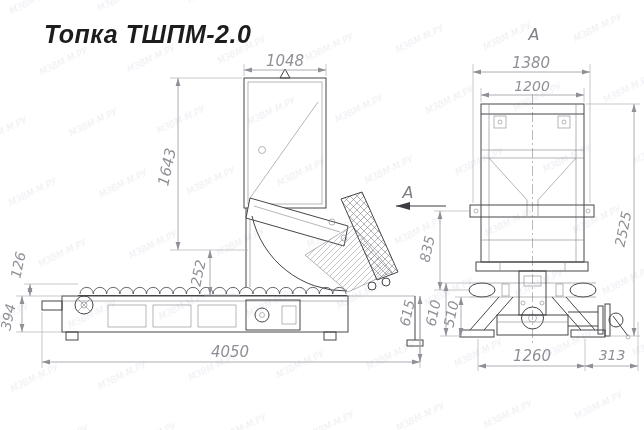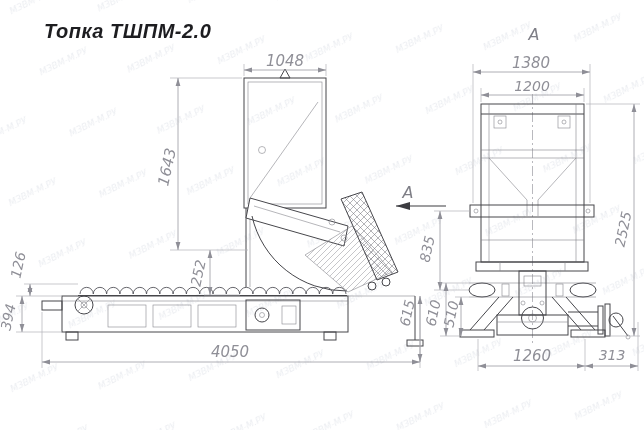--- a/index.html
+++ b/index.html
@@ -1,18 +1,18 @@
 <!DOCTYPE html>
 <html><head>
 <meta charset="utf-8">
 <style>
   html,body{margin:0;padding:0;background:#fff;}
   .canvas{position:relative;width:644px;height:430px;background:#ffffff;overflow:hidden;
           font-family:"Liberation Sans", sans-serif;}
-  .title{position:absolute;left:44px;top:20px;font-size:20px;font-style:italic;font-weight:700;
+  .title{position:absolute;left:44px;top:20px;font-size:25px;font-style:italic;font-weight:700;
          color:#1d1d20;letter-spacing:.5px;}
   svg{position:absolute;left:0;top:0;}
   .dim-t{font-family:"DejaVu Sans", sans-serif;font-style:italic;font-size:15px;fill:#8f8f97;}
   .dim-s{font-family:"DejaVu Sans", sans-serif;font-style:italic;font-size:14px;fill:#8f8f97;}
   .sec-t{font-family:"DejaVu Sans", sans-serif;font-style:italic;font-size:16px;fill:#7e7e86;}
   .wm-t{font-family:"DejaVu Sans", sans-serif;font-style:italic;font-size:9px;fill:#7b82a2;fill-opacity:.15;}
   .ln{stroke:#46464b;stroke-width:1;fill:none;}
   .lnf{stroke:#46464b;stroke-width:1;fill:#ffffff;}
   .th{stroke:#85858c;stroke-width:.6;fill:none;}
   .dim{stroke:#9a9aa1;stroke-width:.8;fill:none;}

